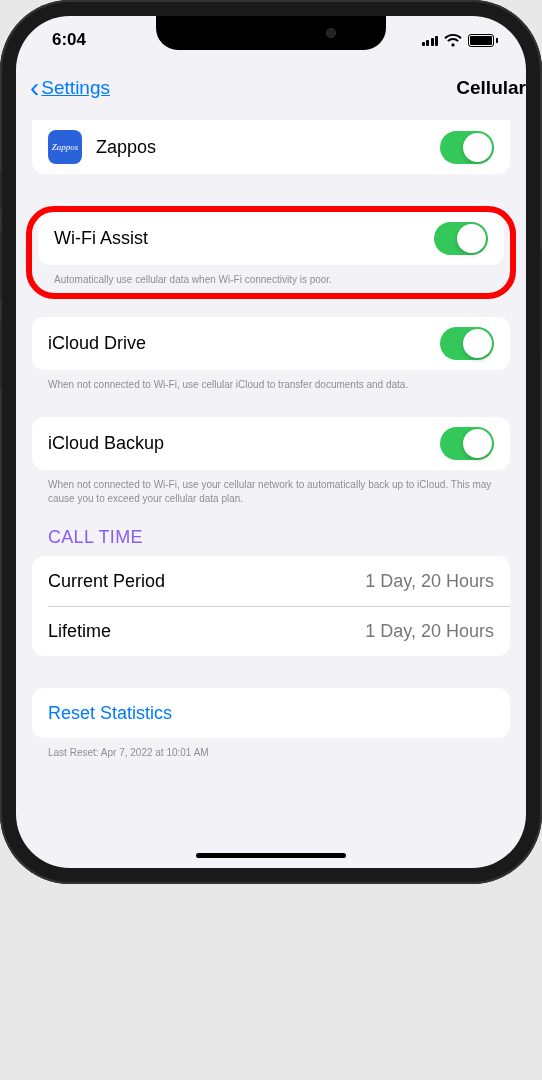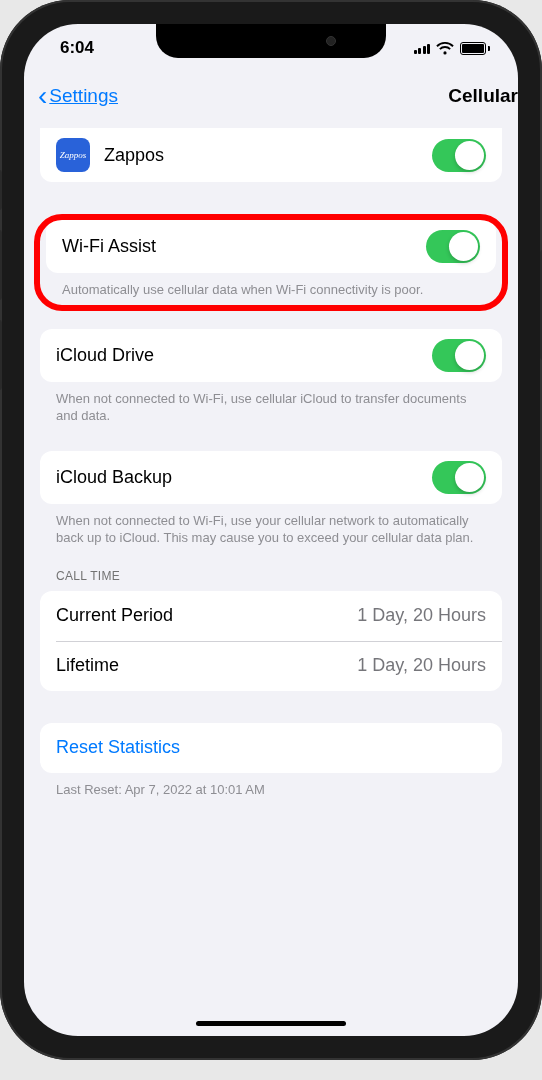--- a/index.html
+++ b/index.html
@@ -1,24 +1,24 @@
 <!DOCTYPE html>
 <html><head>
   <meta charset="utf-8">
   <style>
     * { box-sizing: border-box; margin: 0; padding: 0; }
     html, body { width: 542px; height: 1080px; background: #e8e8e8; font-family: -apple-system, "Helvetica Neue", Helvetica, Arial, sans-serif; }
     
     .phone-frame {
       position: relative;
       width: 542px;
-      height: 1060px;
+      height: 884px;
       background: #1a1a1a;
       border-radius: 70px;
-      padding: 24px;
+      padding: 16px;
       box-shadow: inset 0 0 0 2px #333;
     }
     .side-btn { position: absolute; background: #2a2a2a; border-radius: 3px; }
     .sb1 { left: -4px; top: 170px; width: 6px; height: 40px; }
     .sb2 { left: -4px; top: 230px; width: 6px; height: 70px; }
     .sb3 { left: -4px; top: 320px; width: 6px; height: 70px; }
     .sb4 { right: -4px; top: 250px; width: 6px; height: 110px; }
     
     .screen {
       position: relative;
@@ -95,22 +95,22 @@
     .zappos{background:#2962d9;color:#fff;font-size:9px;font-weight:500;font-style:italic;font-family:serif;}
     
     .row-main{flex:1;display:flex;flex-direction:column;justify-content:center;}
     .row-label{font-size:18px;color:#000;}
     .row-sub{font-size:13px;color:#8e8e93;margin-top:1px;}
     .row-value{font-size:18px;color:#3c3c43;opacity:0.7;}
     
     .toggle{width:54px;height:33px;background:#34c759;border-radius:17px;position:relative;flex-shrink:0;}
     .toggle-knob{width:29px;height:29px;background:#fff;border-radius:50%;position:absolute;top:2px;right:2px;box-shadow:0 2px 4px rgba(0,0,0,0.2);}
     
-    .footer-text{font-size:13px;color:#8e8e93;padding:8px 32px 0 32px;line-height:1.35;}
-    .header-text{font-size:12px;color:#737373;padding:22px 32px 8px 32px;text-transform:uppercase;letter-spacing:0.3px;}
+    .footer-text{font-size:10px;color:#8e8e93;padding:8px 32px 0 32px;line-height:1.35;}
+    .header-text{font-size:18px;color:#8b5cf6;padding:22px 32px 8px 32px;text-transform:uppercase;letter-spacing:0.3px;}
     
     .section-gap{height:32px;}
     .top-group{margin-top:8px;border-top-left-radius:0;border-top-right-radius:0;}
     
     .highlight-box{position:relative;margin:0 10px;padding:6px;border-radius:23px;}
     .highlight-border{position:absolute;inset:0;border:6px solid #ff0000;border-radius:28px;pointer-events:none;z-index:10;}
     .highlight-box .group{margin:0 6px;}
     .highlight-box .footer-text{padding-left:22px;padding-right:22px;padding-bottom:6px;}
     
     .link-row .row-label{color:#007aff;}

